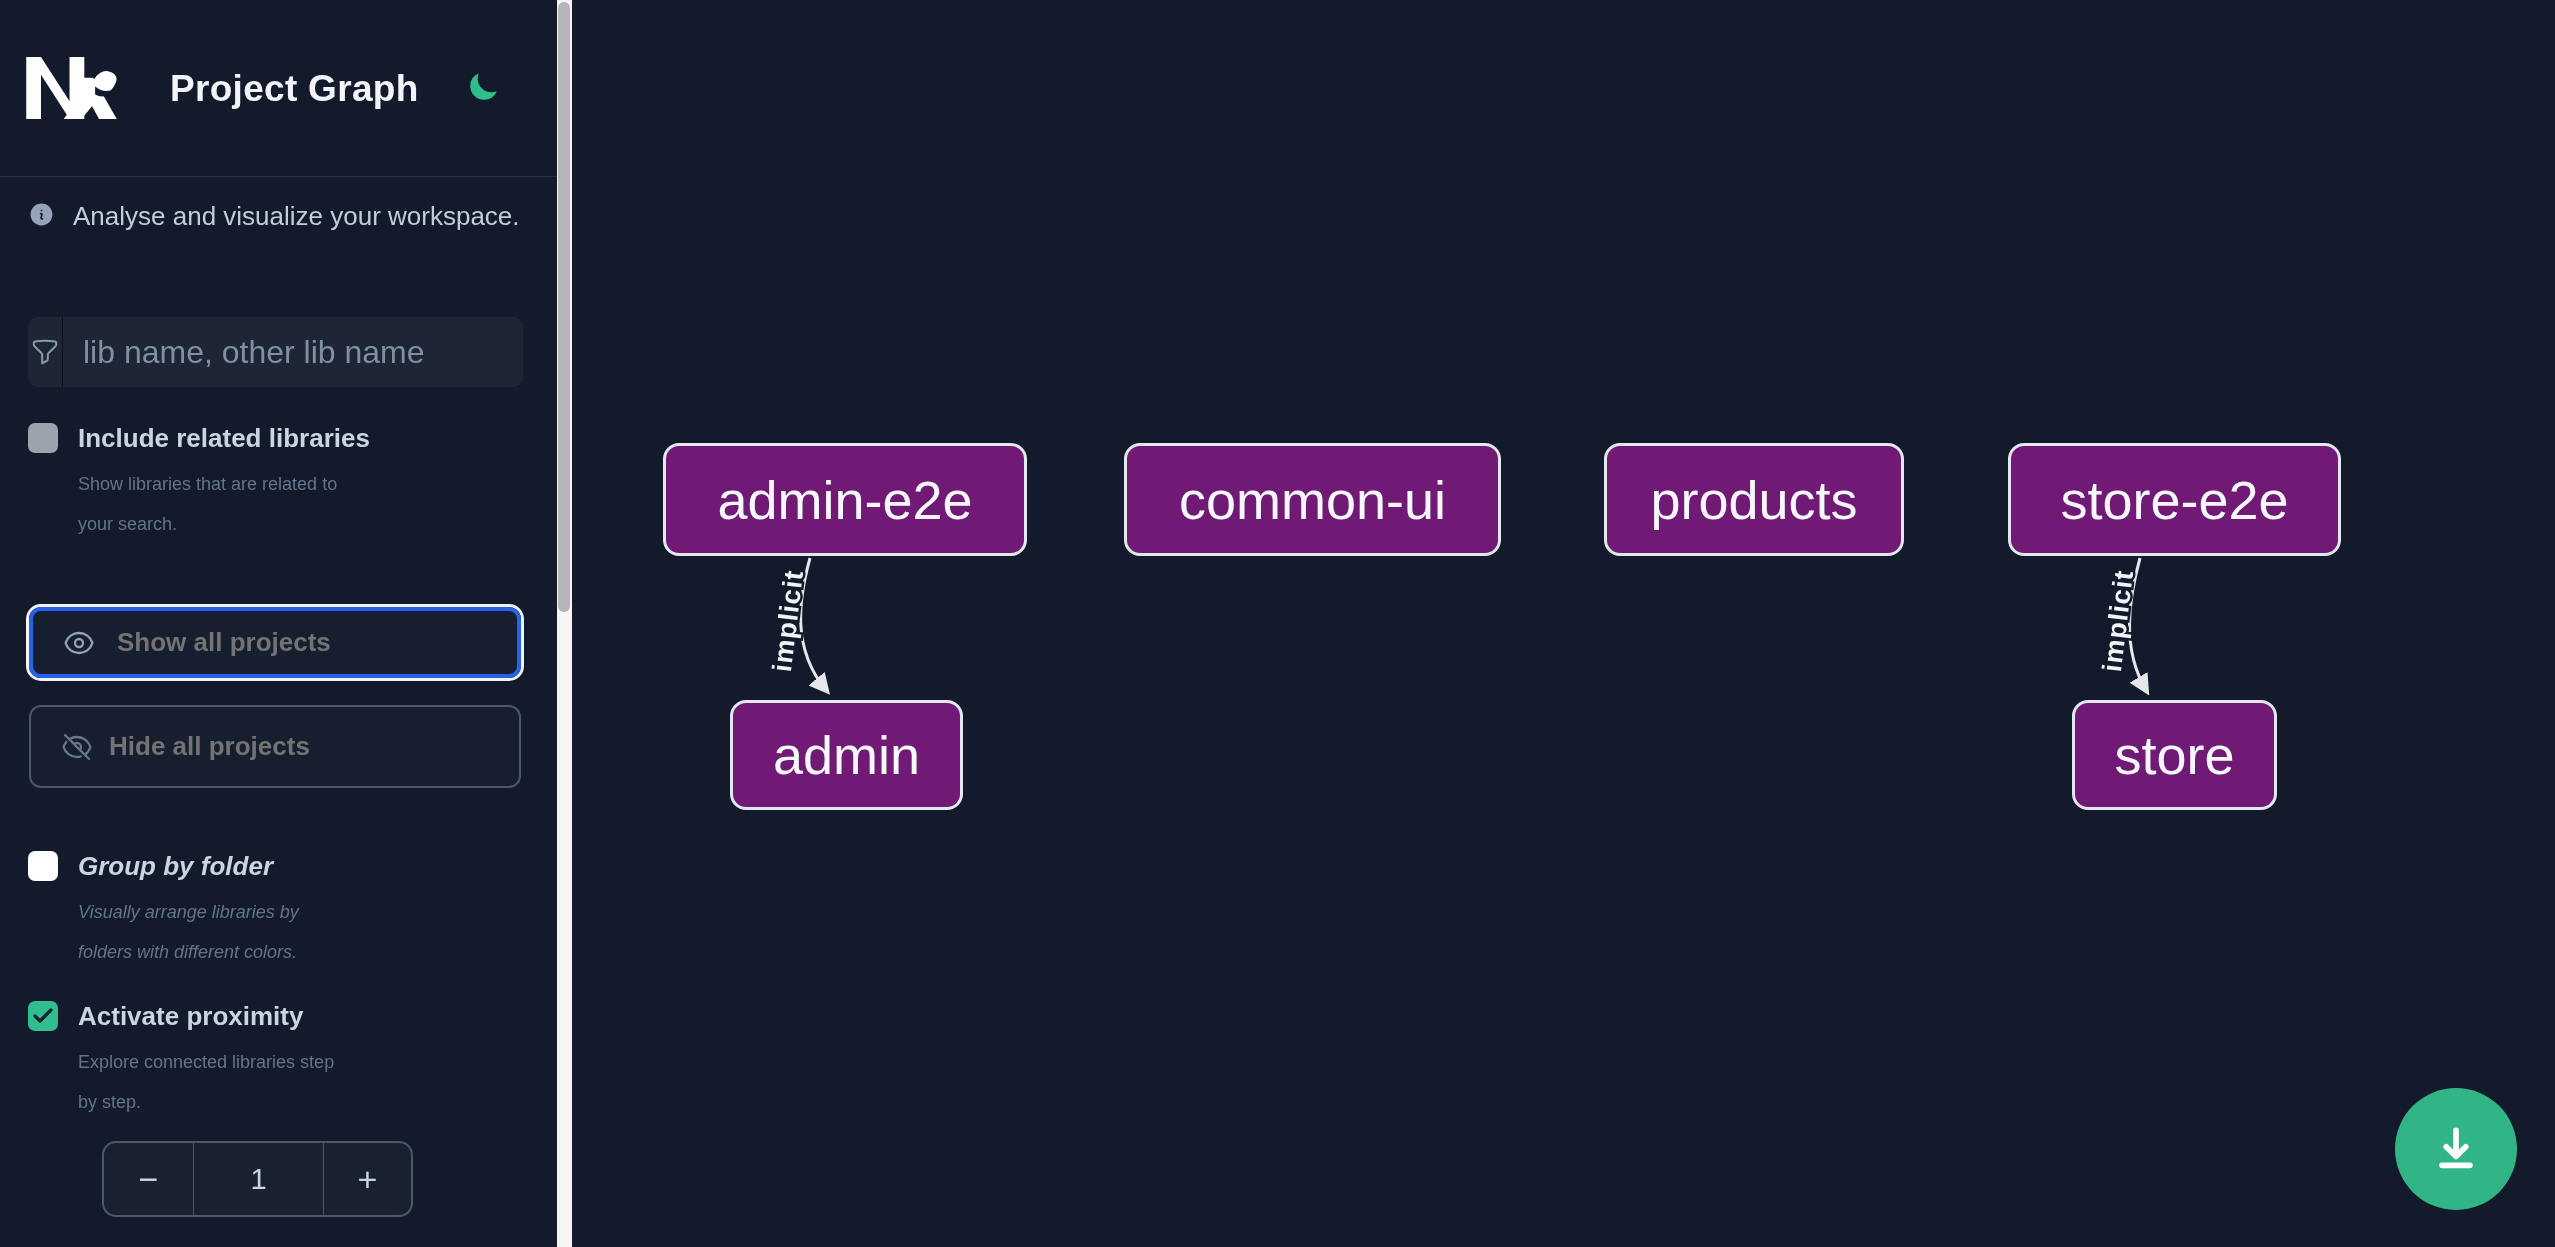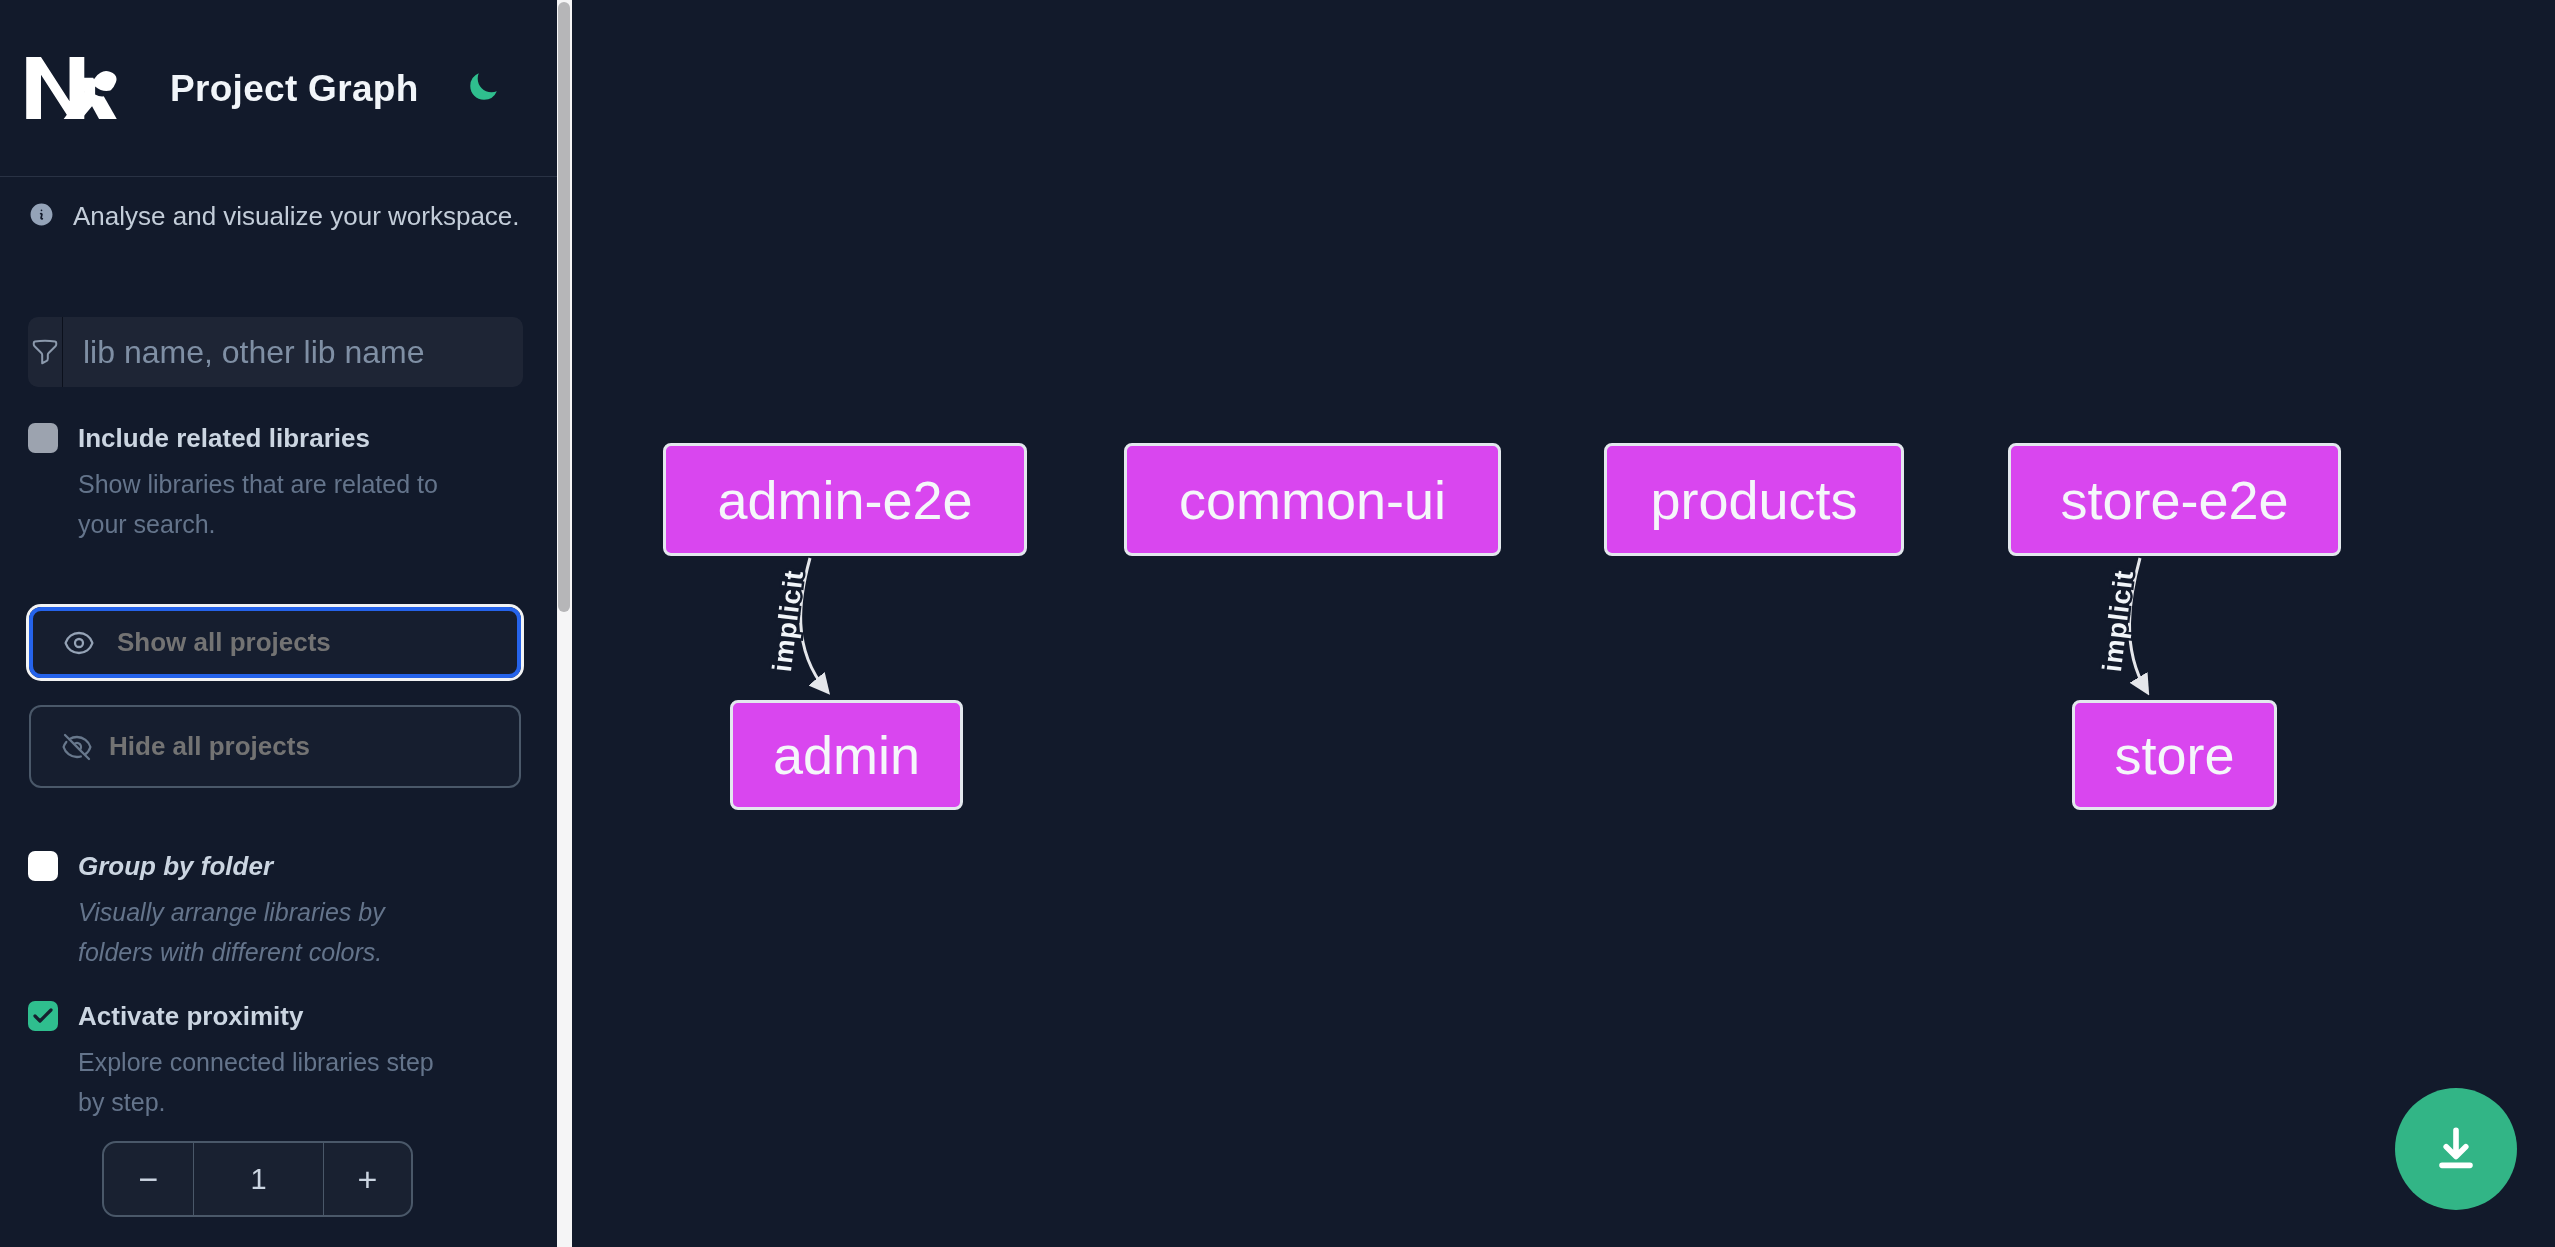--- a/index.html
+++ b/index.html
@@ -12,21 +12,21 @@
   .graph-layer{position:absolute;inset:0;z-index:1;}
   svg.edges{position:absolute;left:0;top:0;width:2555px;height:1247px;}
   .edge-path{fill:none;stroke:#e5e7eb;stroke-width:3px;}
   .edge-label{
     font-size:27px;font-weight:600;fill:#f1f5f9;
     stroke:#121a2b;stroke-width:5px;paint-order:stroke;
     text-anchor:middle;dominant-baseline:middle;letter-spacing:1px;
     font-family:"Liberation Sans",sans-serif;
   }
   .graph-node{
-    position:absolute;background:#d946ef;border:3px solid #e3e8ee;border-radius:8px;
+    position:absolute;background:#701a75;border:3px solid #e3e8ee;border-radius:16px;
     color:#f5f7fa;display:flex;align-items:center;justify-content:center;
     font-size:54px;box-sizing:border-box;cursor:pointer;white-space:nowrap;
   }
   
   .sidebar{position:absolute;left:0;top:0;width:557px;height:1247px;background:#121a2b;z-index:5;}
   .header{position:absolute;left:0;top:0;width:557px;height:176px;border-bottom:1px solid rgba(148,163,184,.18);}
   .logo{position:absolute;left:26px;top:57px;width:91px;height:63px;}
   .app-title{position:absolute;left:170px;top:68px;font-size:37px;font-weight:600;color:#f1f5f9;letter-spacing:.3px;}
   .moon{position:absolute;left:466px;top:70px;width:34px;height:34px;cursor:pointer;}
   .info-row{position:absolute;left:28px;top:201px;display:flex;gap:18px;font-size:26px;color:#c3cdd9;}
@@ -45,21 +45,21 @@
   .toggle .cb{
     position:absolute;left:0;top:2px;width:30px;height:30px;border-radius:7px;cursor:pointer;
     display:flex;align-items:center;justify-content:center;
   }
   .cb.gray{background:#9ca3af;}
   .cb.white{background:#ffffff;}
   .cb.green{background:#2fbe8e;}
   .cb svg{display:none;width:24px;height:24px;}
   .cb.checked svg{display:block;}
   .toggle .tlabel{margin-left:50px;font-size:26px;font-weight:600;color:#cbd5e1;line-height:34px;}
-  .toggle .tdesc{margin-left:50px;margin-top:9px;font-size:25px;line-height:40px;color:#64748b;white-space:pre-line;}
+  .toggle .tdesc{margin-left:50px;margin-top:9px;font-size:18px;line-height:40px;color:#64748b;white-space:pre-line;}
   .btn{
     position:absolute;left:29px;width:492px;height:71px;border-radius:12px;
     display:flex;align-items:center;gap:22px;padding-left:30px;box-sizing:border-box;
     font-size:26px;font-weight:600;color:#737373;background:rgba(255,255,255,.02);cursor:pointer;
   }
   .btn svg{width:32px;height:32px;flex:0 0 32px;}
   .btn.show{top:607px;border:4px solid #2563eb;box-shadow:0 0 0 3px rgba(255,255,255,.95);}
   .btn.hide{top:705px;height:83px;border:2px solid #4a5869;gap:16px;}
   .stepper{
     position:absolute;left:102px;top:1141px;width:311px;height:76px;

